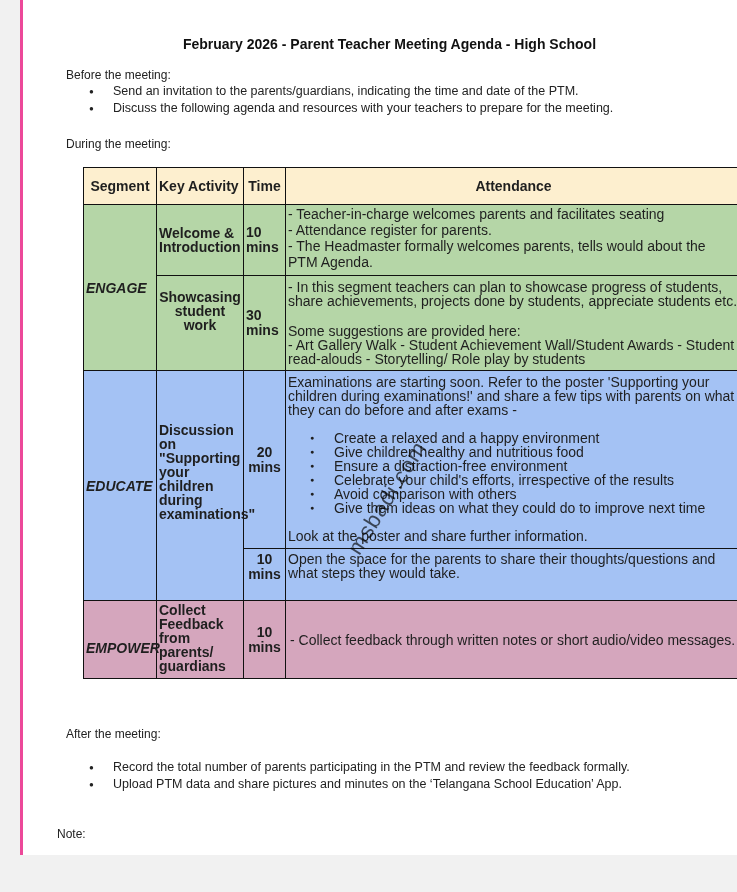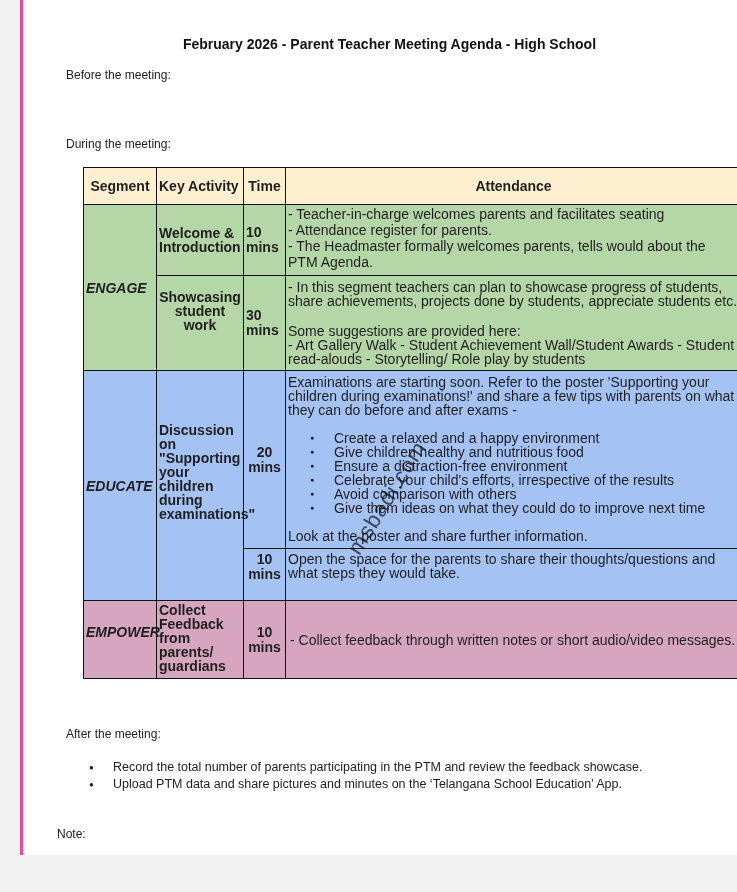--- a/index.html
+++ b/index.html
@@ -43,20 +43,24 @@
     letter-spacing: 1px;
   }
 </style>
 </head>
 <body>
 
 <div class="page">
   <div class="title">February 2026 - Parent Teacher Meeting Agenda - High School</div>
 
   <div class="para" style="left:43px; top:68px;">Before the meeting:</div>
+  <ul class="bullets" style="left:66px; top:83px;">
+    <li>Send an invitation to the parents/guardians, indicating the time and date of the PTM.</li>
+    <li>Discuss the following agenda and resources with your teachers to prepare for the meeting.</li>
+  </ul>
 
   <div class="para" style="left:43px; top:137px;">During the meeting:</div>
 
   <table class="agenda">
     <colgroup>
       <col style="width:73px">
         <col style="width:87px">
         <col style="width:42px">
         <col style="width:456px">
     </colgroup>
@@ -105,30 +109,30 @@
         </ul>
         <div style="margin-top:14px">Look at the poster and share further information.</div>
       </td>
     </tr>
     <tr class="educate" style="height:52px">
       <td class="time" style="text-align:center; font-weight:bold; vertical-align:top; padding-top:3px">10 mins</td>
       <td class="desc" style="vertical-align:top; padding-top:3px">Open the space for the parents to share their thoughts/questions and what steps they would take.</td>
     </tr>
 
     <tr class="empower" style="height:78px">
-      <td class="seg" style="vertical-align:bottom; padding-bottom:38px">EMPOWER</td>
+      <td class="seg" style="vertical-align:bottom; padding-bottom:22px">EMPOWER</td>
       <td class="act" style="vertical-align:top; padding-top:2px">Collect Feedback from parents/ guardians</td>
       <td class="time" style="text-align:center; font-weight:bold">10 mins</td>
       <td class="desc" style="padding-left:4px">- Collect feedback through written notes or short audio/video messages.</td>
     </tr>
   </tbody>
     </table>
 
   <div class="watermark">msbadi.com</div>
 
   <div class="para" style="left:43px; top:727px;">After the meeting:</div>
   <ul class="bullets" style="left:66px; top:759px;">
-    <li>Record the total number of parents participating in the PTM and review the feedback showcase.</li>
+    <li>Record the total number of parents participating in the PTM and review the feedback formally.</li>
     <li>Upload PTM data and share pictures and minutes on the ‘Telangana School Education’ App.</li>
   </ul>
 
   <div class="para" style="left:34px; top:827px;">Note:</div>
 </div>
 
 </body></html>

